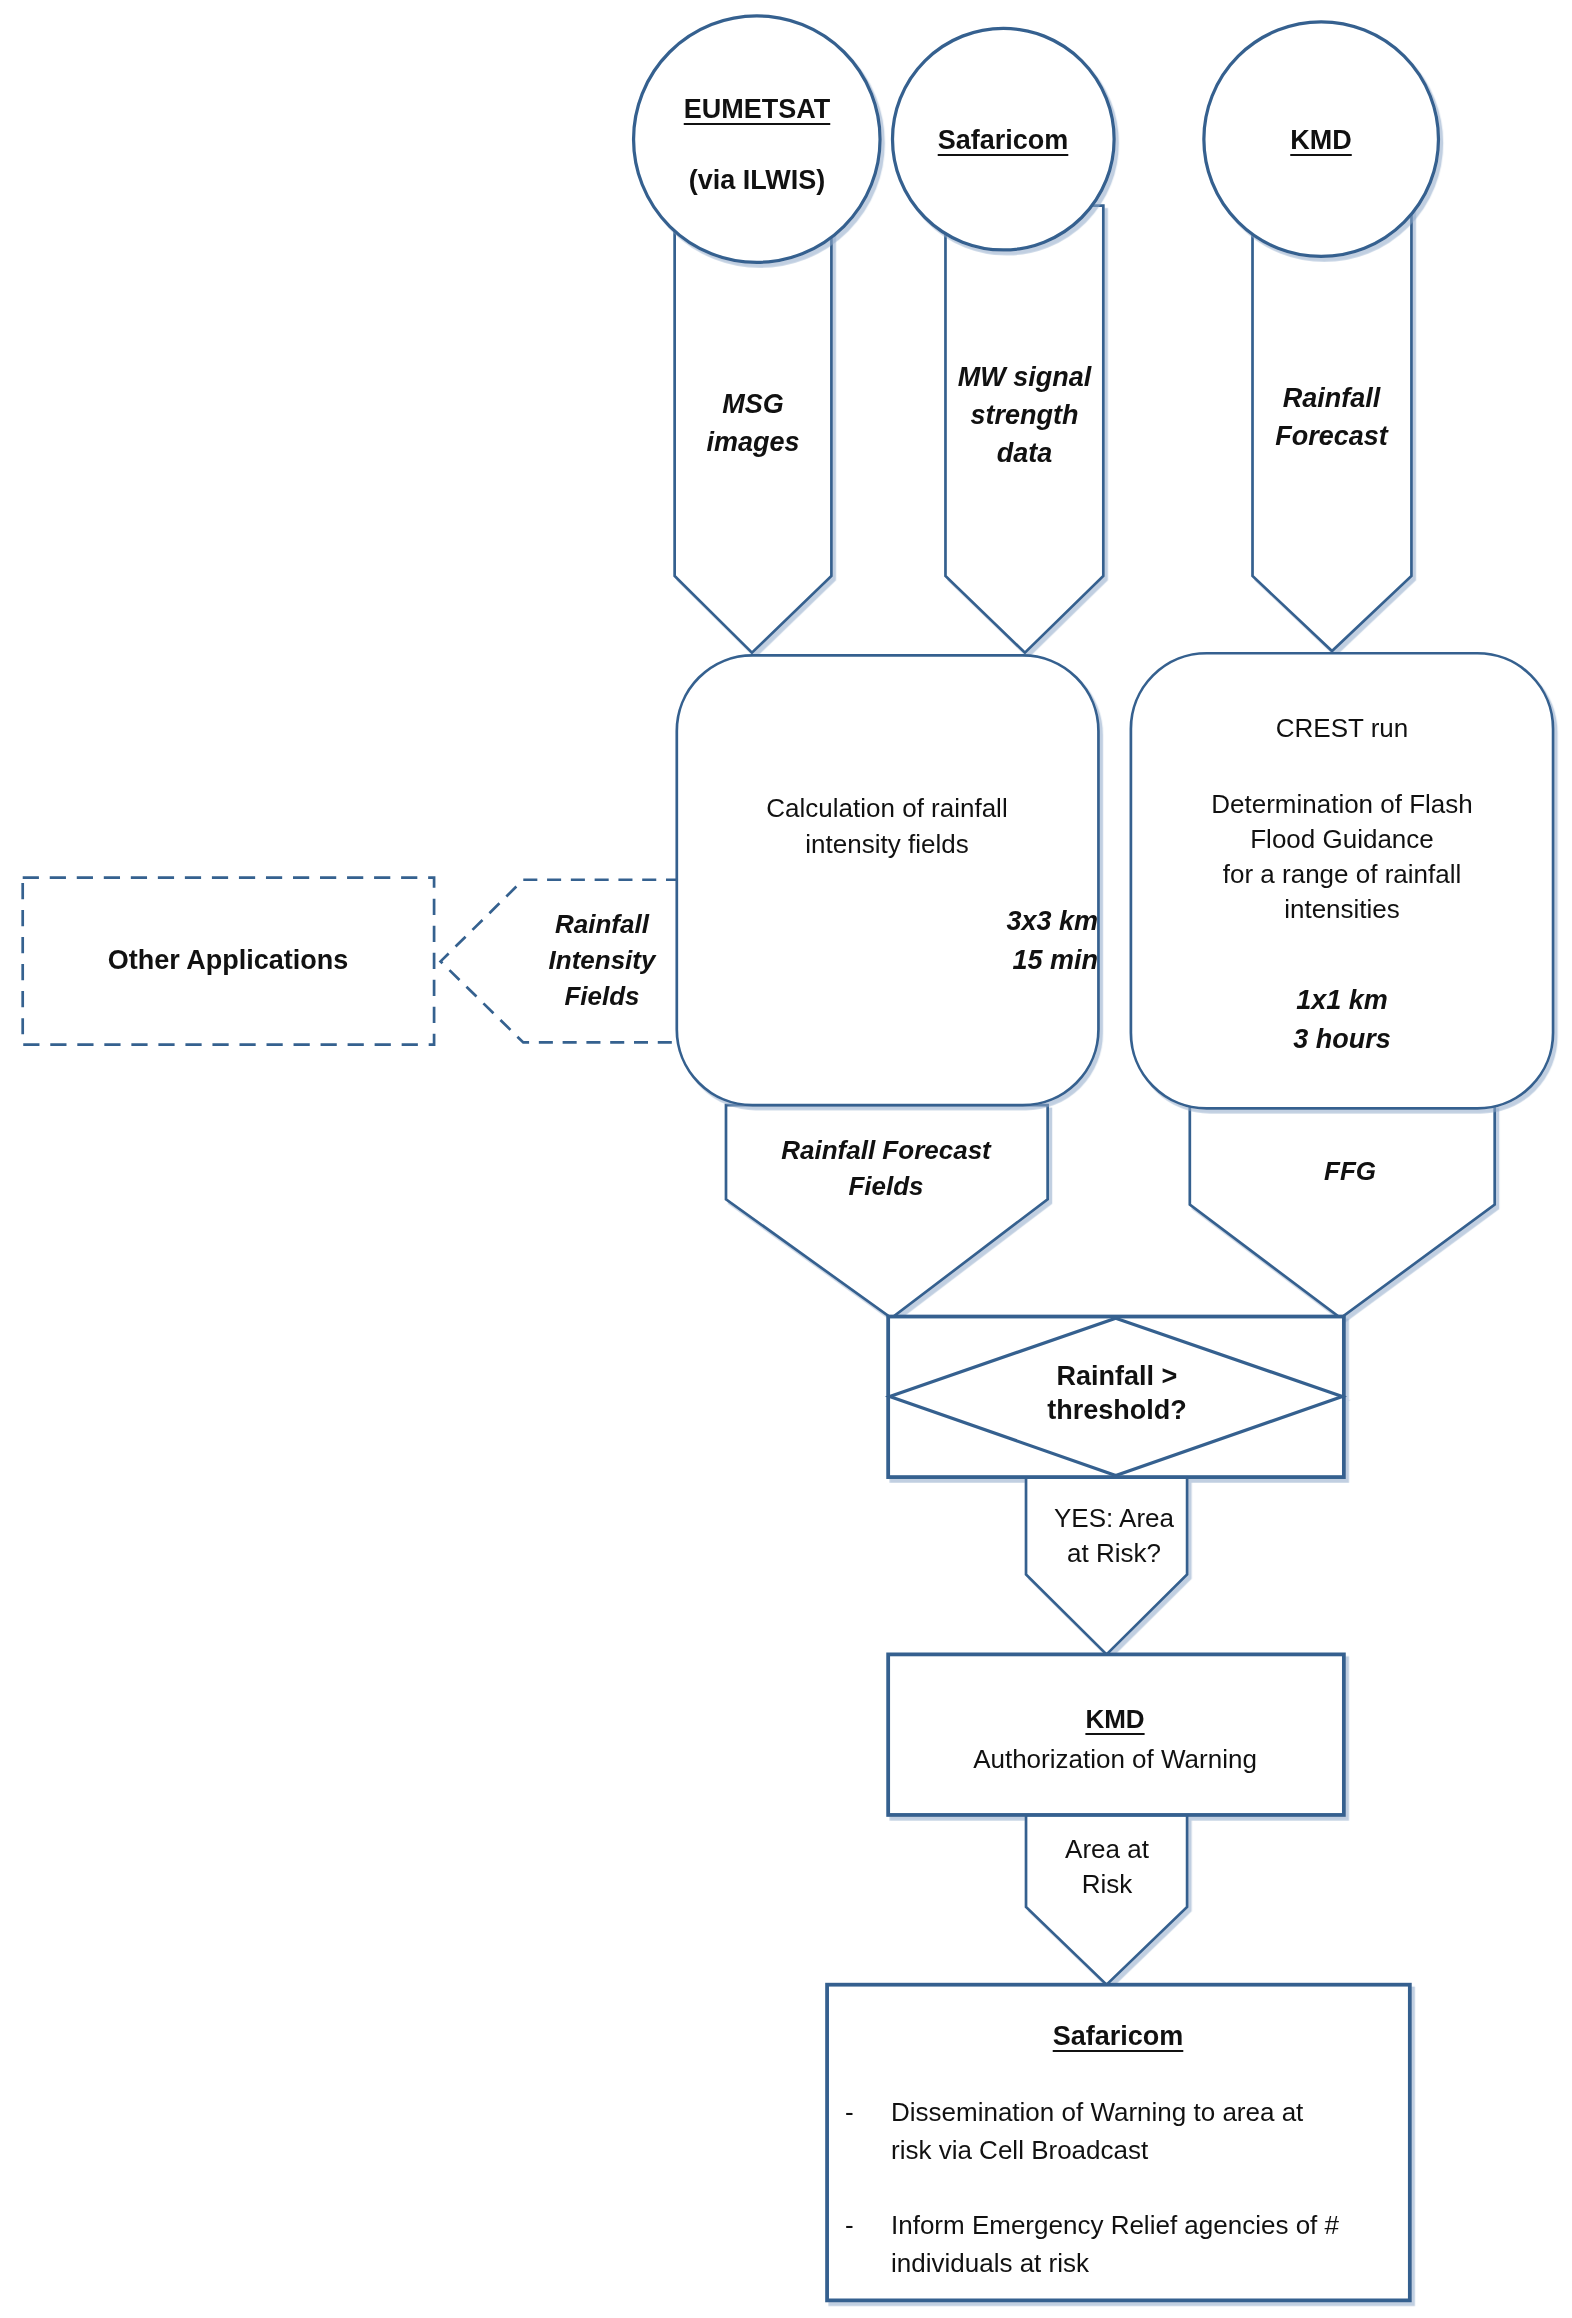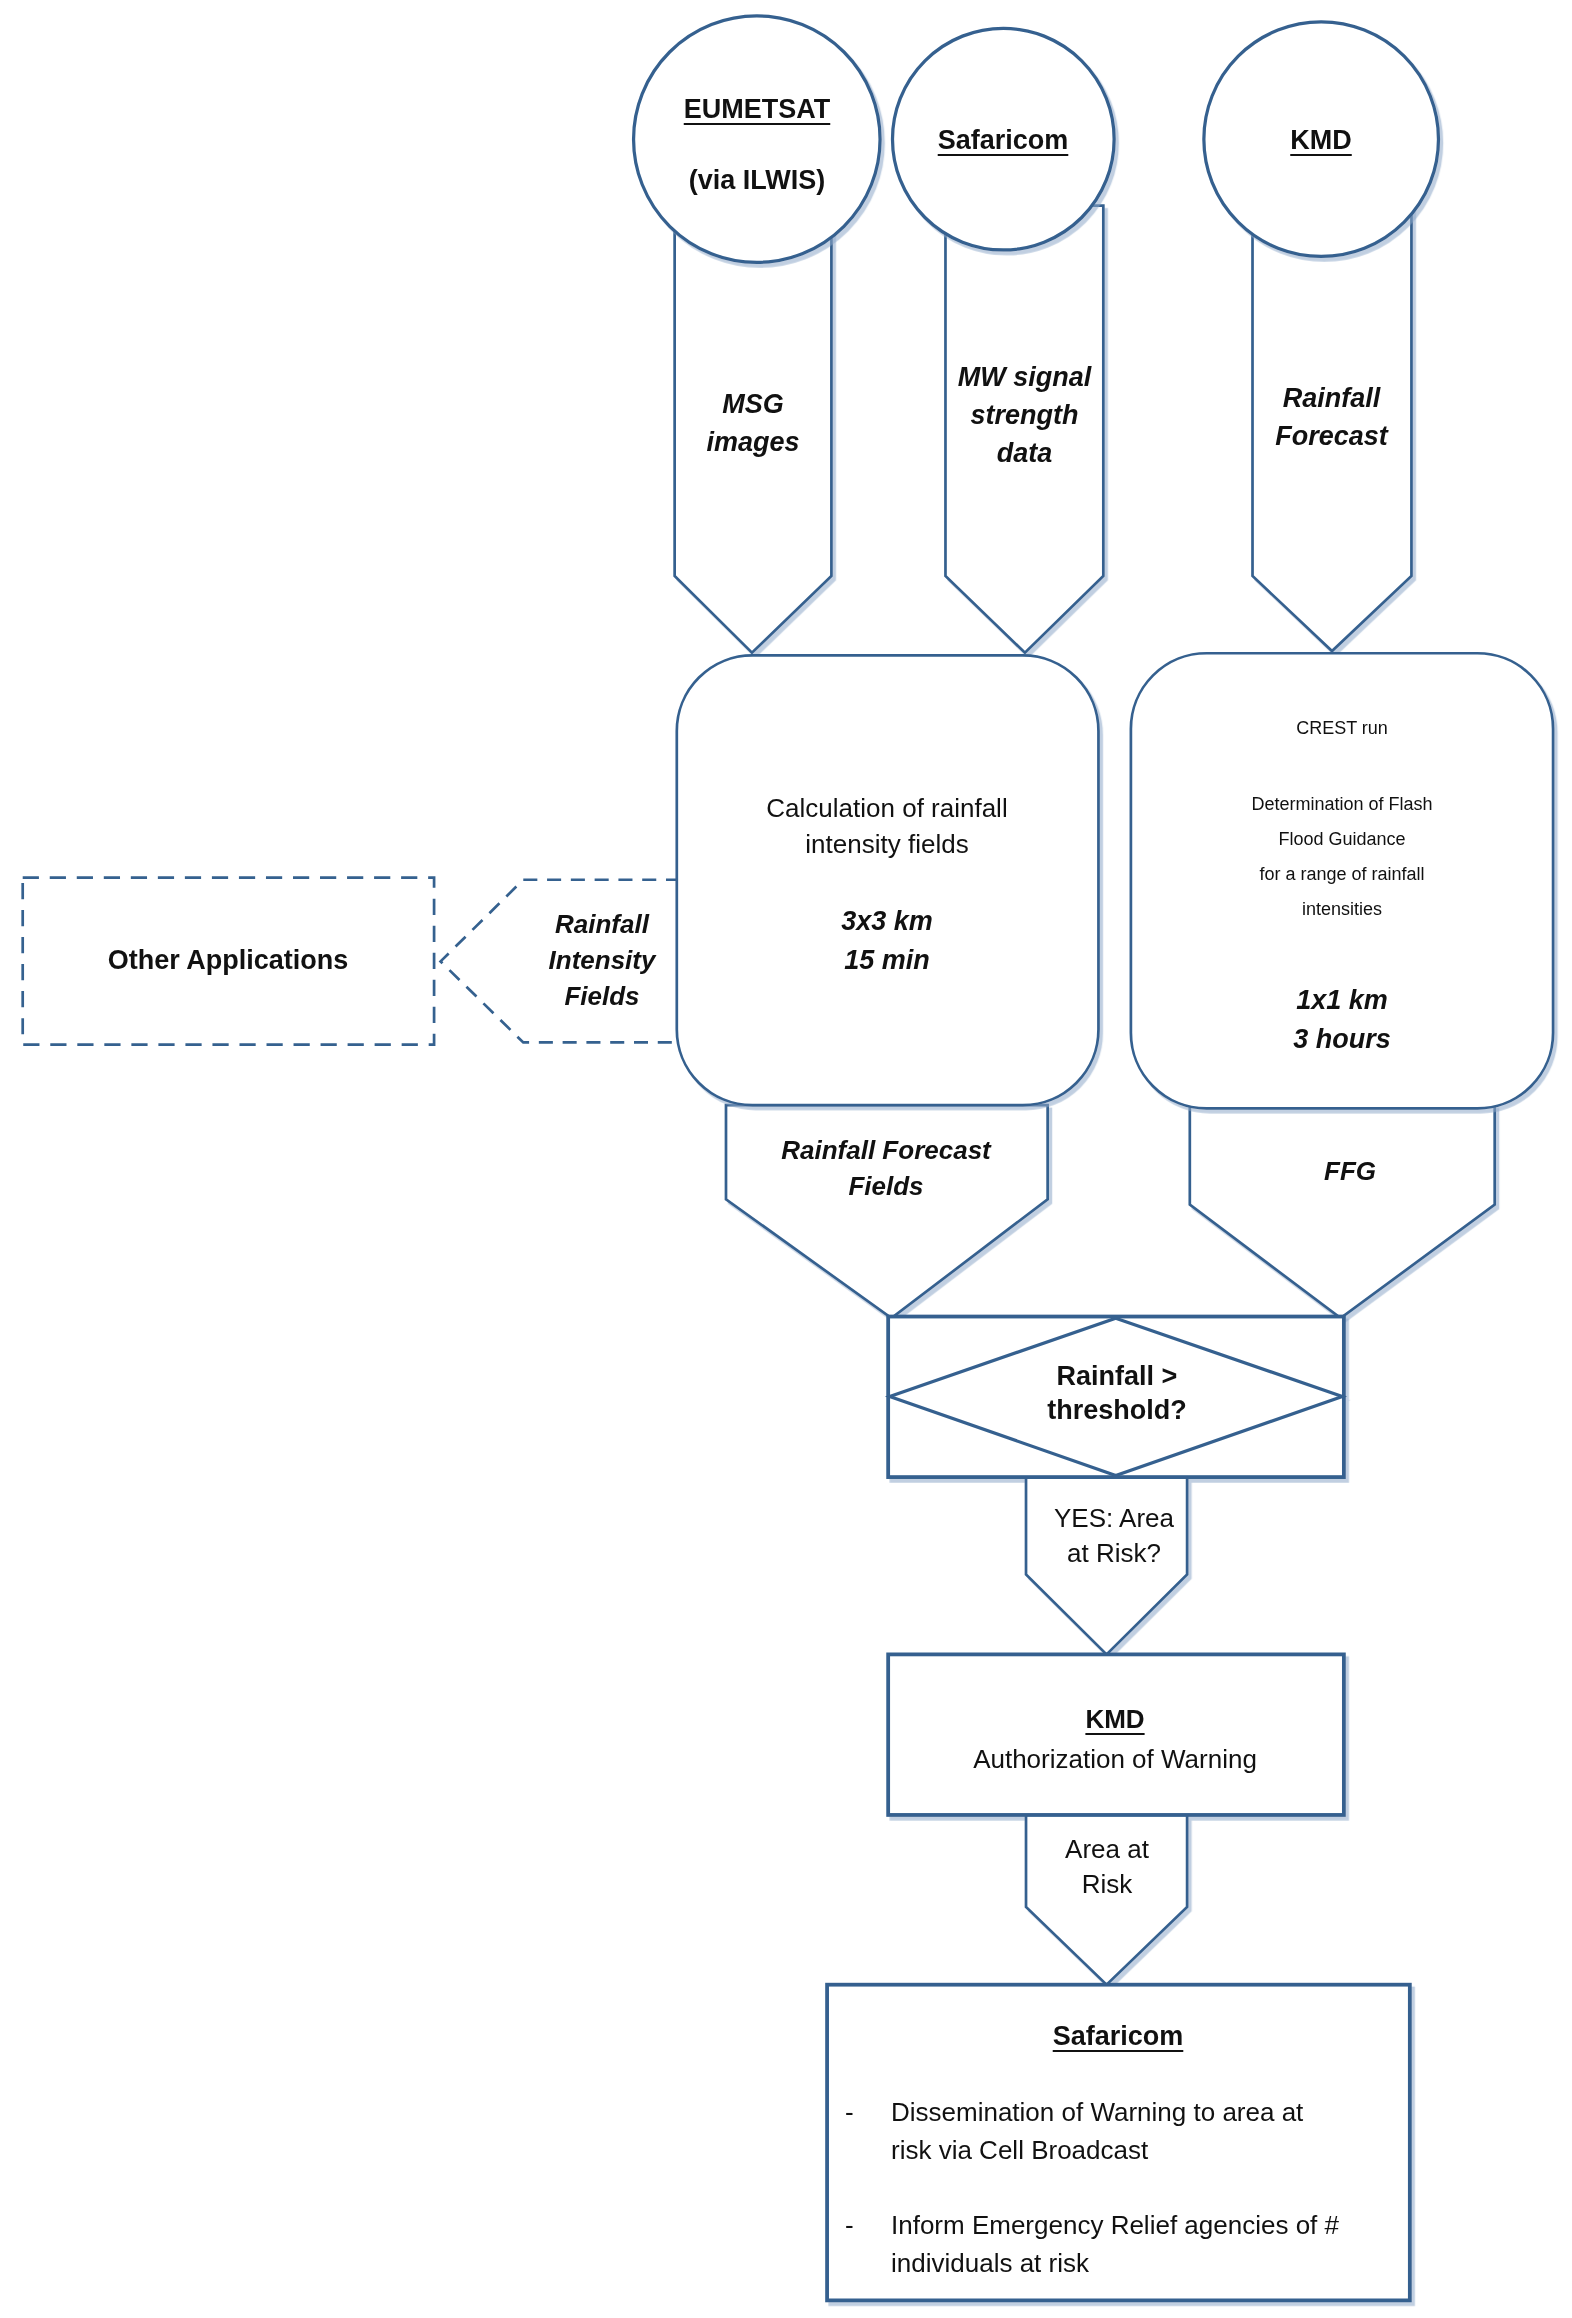--- a/index.html
+++ b/index.html
@@ -14,21 +14,21 @@
   #shapes{position:absolute;left:0;top:0;}
   .shape{fill:#FFFFFF;stroke:var(--line);}
   .lbl{position:absolute;text-align:center;white-space:pre-line;color:var(--ink);}
   .f-reg   {font-size:26px;line-height:36px;}
   .f-reg2  {font-size:26px;line-height:35px;}
   .f-title {font-size:27px;line-height:34px;font-weight:bold;}
   .f-feed  {font-size:27px;line-height:38px;font-weight:bold;font-style:italic;}
   .f-det   {font-size:27px;line-height:39px;font-weight:bold;font-style:italic;}
   .f-chev  {font-size:26px;line-height:36px;font-weight:bold;font-style:italic;}
   .f-dec   {font-size:27px;line-height:34px;font-weight:bold;}
-  .f-crest {font-size:18px;line-height:35px;}
+  .f-crest {font-size:26px;line-height:35px;}
   .u{text-decoration:underline;text-decoration-thickness:1.9px;text-underline-offset:4.9px;}
   .bullet-row{position:absolute;display:flex;text-align:left;}
   .bullet-marker{width:46px;flex:0 0 46px;font-size:26px;line-height:38px;}
   .bullet-text{font-size:26px;line-height:38px;white-space:pre-line;}
 </style>
 </head>
 <body>
 
 <div id="stage">
 
@@ -84,21 +84,21 @@
   <div class="lbl f-feed" style="left:672px;top:385px;width:162px;">MSG
 images</div>
   <div class="lbl f-feed" style="left:930px;top:358px;width:189px;">MW signal
 strength
 data</div>
   <div class="lbl f-feed" style="left:1237px;top:379px;width:189px;">Rainfall
 Forecast</div>
 
   <div class="lbl f-reg" style="left:698px;top:790px;width:378px;">Calculation of rainfall
 intensity fields</div>
-  <div class="lbl f-det" style="left:698px;top:902px;width:378px;">3x3 km
+  <div class="lbl f-det" style="left:720px;top:902px;width:378px;text-align:right;">3x3 km
 15 min</div>
 
   <div class="lbl f-crest" style="left:1153px;top:711px;width:378px;">CREST run</div>
   <div class="lbl f-crest" style="left:1153px;top:787px;width:378px;">Determination of Flash
 Flood Guidance
 for a range of rainfall
 intensities</div>
   <div class="lbl f-det" style="left:1153px;top:981px;width:378px;">1x1 km
 3 hours</div>
 

